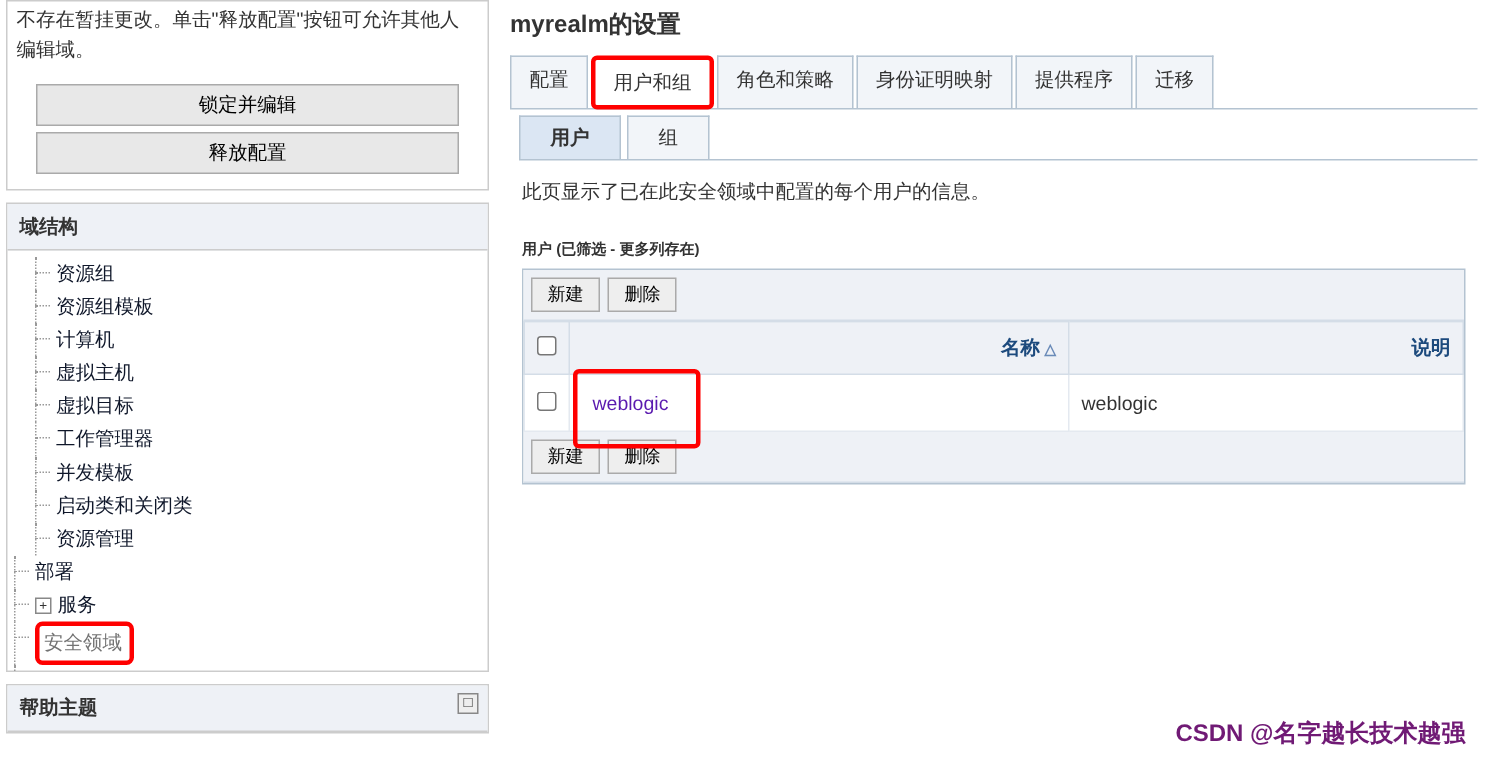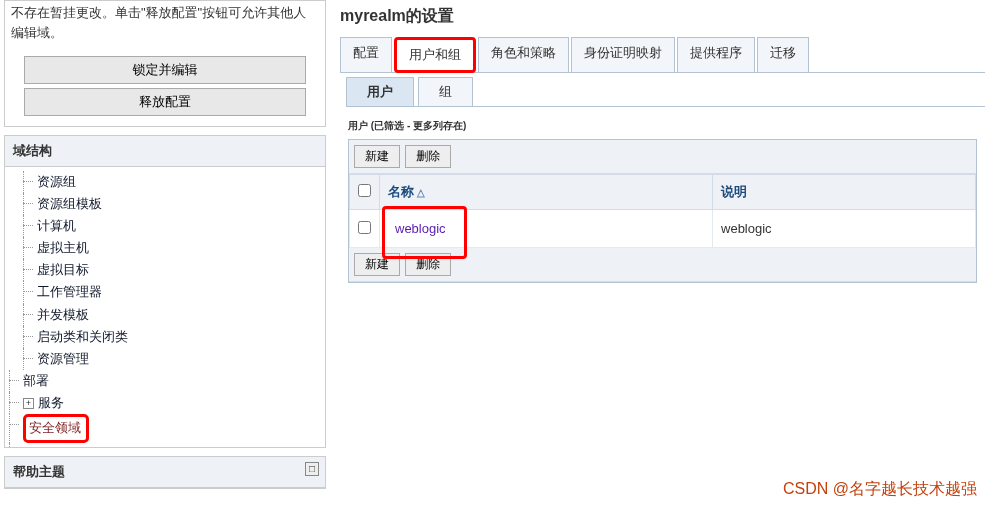--- a/index.html
+++ b/index.html
@@ -14,21 +14,21 @@
 .pending-text { padding: 2px 6px 10px 6px; font-size: 13px; line-height: 1.5; }
 .wide-btn { display: block; width: 88%; margin: 4px auto; background: #e8e8e8; border: 1px solid #aaa; padding: 4px; font-size: 13px; cursor: pointer; text-align: center; }
 
 .tree { font-size: 13px; line-height: 1.7; max-height: 280px; overflow-y: auto; padding: 4px 0 4px 10px; }
 .tree ul { list-style: none; padding-left: 22px; }
 .tree li { position: relative; white-space: nowrap; }
 .tree li::before { content: ""; position: absolute; left: -14px; top: 10px; width: 10px; border-top: 1px dotted #999; }
 .tree li::after { content: ""; position: absolute; left: -14px; top: -6px; bottom: 0; border-left: 1px dotted #999; }
 .tree > ul > li::after { top: 0; }
 .tree-link { color: #0f172a; cursor: pointer; }
-.tree-link.visited { color: #7f1d1d; }
+.tree-link.visited { color: #737373; }
 .expander { display: inline-block; width: 11px; height: 11px; border: 1px solid #888; font-size: 9px; line-height: 9px; text-align: center; margin-right: 4px; background: #fff; vertical-align: middle; cursor: pointer; }
 .hl-red { border: 3px solid #ff0000; border-radius: 5px; padding: 0 5px 1px 3px; display: inline-block; }
 
 .toggle-btn { position: absolute; right: 6px; top: 5px; width: 14px; height: 14px; border: 1px solid #888; background: #eee; font-size: 10px; line-height: 12px; text-align: center; cursor: pointer; }
 
 .page-title { font-size: 16px; font-weight: bold; margin: 6px 0 10px 0; }
 
 .tabs { border-bottom: 1px solid #b4c3d1; display: flex; }
 .tab { padding: 6px 12px; border: 1px solid #b4c3d1; border-bottom: none; margin-right: 2px; background: #f2f5f9; font-size: 13px; cursor: pointer; }
 .tab.active { background: #fff; font-weight: normal; border-bottom: 1px solid #fff; margin-bottom: -1px; }
@@ -42,28 +42,28 @@
 .content { padding: 12px 8px; }
 .desc { margin-bottom: 22px; font-size: 13px; }
 .customize { color: #1465c7; cursor: pointer; font-size: 13px; margin-bottom: 14px; }
 .customize .tri { font-size: 9px; margin-right: 4px; color: #1465c7; }
 .section-title { font-weight: bold; font-size: 10px; margin-bottom: 6px; }
 
 .table-wrap { border: 1px solid #b4c3d1; }
 .btn-row { background: #eef1f6; padding: 5px; border-bottom: 1px solid #d4dde7; }
 .small-btn { padding: 2px 10px; font-size: 12px; background: #eee; border: 1px solid #aaa; cursor: pointer; margin-right: 2px; }
 table { width: 100%; border-collapse: collapse; }
-th { background: #eef1f6; text-align: left; padding: 8px; border: 1px solid #d4dde7; font-size: 13px; font-weight: bold; color: #1c4a7d; }
+th { background: #eef1f6; text-align: right; padding: 8px; border: 1px solid #d4dde7; font-size: 13px; font-weight: bold; color: #1c4a7d; }
 th.chk, td.chk { width: 30px; text-align: center; }
 td { padding: 6px 8px; border: 1px solid #e4e9f0; font-size: 13px; }
 .sort-arrow { color: #6a8bb8; font-size: 10px; margin-left: 3px; }
 .cell-link { color: #5a1aaf; cursor: pointer; }
 .cell-hl { border: 3px solid #ff0000; border-radius: 4px; display: inline-block; padding: 12px 18px 20px 10px; margin: -10px -10px -18px -6px; position: relative; z-index: 5; }
 
-.watermark { position: absolute; right: 18px; bottom: 6px; color: #c2410c; font-size: 16px; pointer-events: none; }
+.watermark { position: absolute; right: 18px; bottom: 6px; color: #701a75; font-size: 16px; pointer-events: none; font-weight: bold; }
 </style>
 </head>
 <body>
 
 <div class="container">
   <div class="left-col">
 
     <div class="panel">
       <div class="pending-text">不存在暂挂更改。单击"释放配置"按钮可允许其他人编辑域。</div>
       <button class="wide-btn">锁定并编辑</button>
@@ -116,20 +116,21 @@
       <div class="tab">迁移</div>
     </div>
 
     <div class="subtabs">
       <div class="subtab active">用户</div>
       <div class="subtab">组</div>
     </div>
     <div class="subtab-line"></div>
 
     <div class="content">
+      <div class="desc">此页显示了已在此安全领域中配置的每个用户的信息。</div>
       <div class="section-title">用户 (已筛选 - 更多列存在)</div>
 
       <div class="table-wrap">
         <div class="btn-row">
           <button class="small-btn">新建</button>
           <button class="small-btn">删除</button>
         </div>
         <table>
           <thead>
             <tr>

